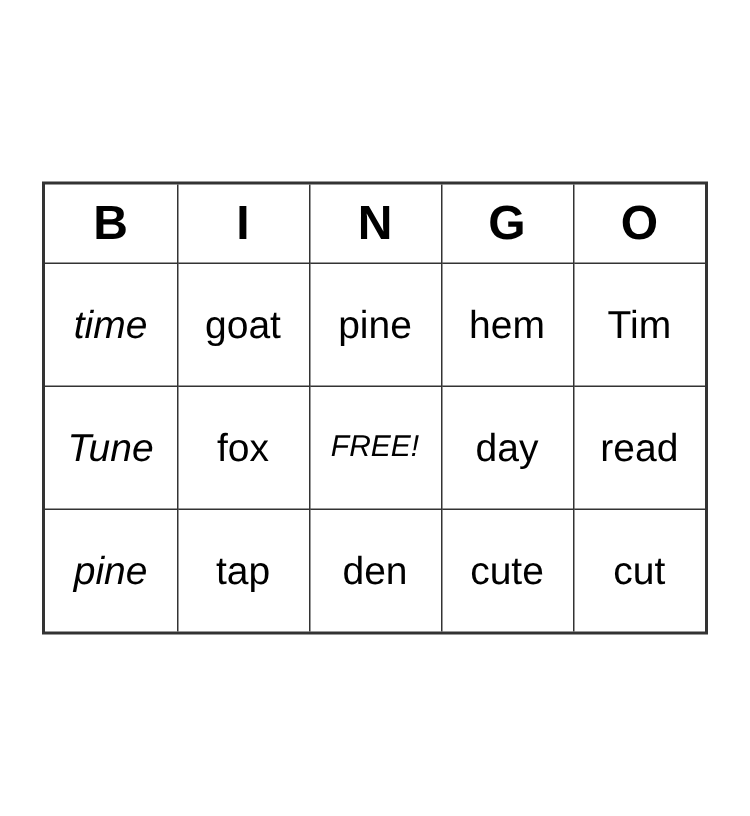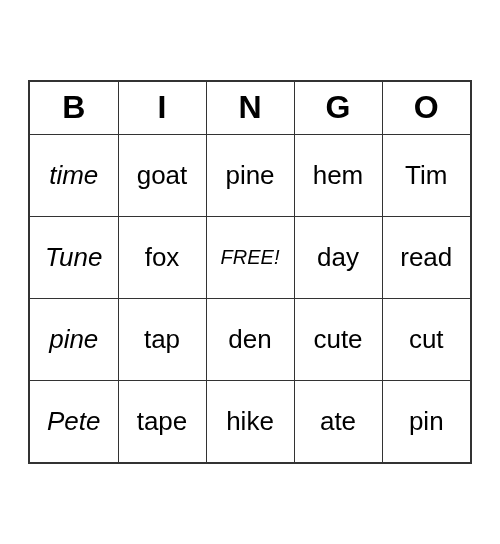--- a/index.html
+++ b/index.html
@@ -98,22 +98,15 @@
           <td>day</td>
           <td>read</td>
         </tr>
         <tr>
           <td>pine</td>
           <td>tap</td>
           <td>den</td>
           <td>cute</td>
           <td>cut</td>
         </tr>
-        <tr>
-          <td>Pete</td>
-          <td>tape</td>
-          <td>hike</td>
-          <td>ate</td>
-          <td>pin</td>
-        </tr>
       </tbody>
   </table>
 </div>
 
 </body></html>

